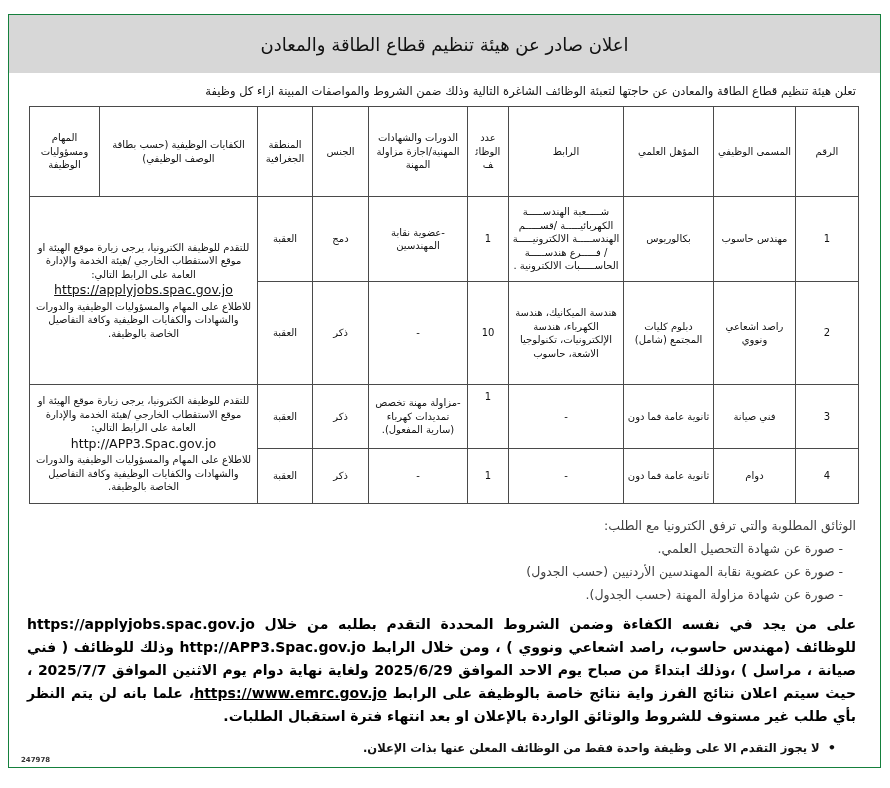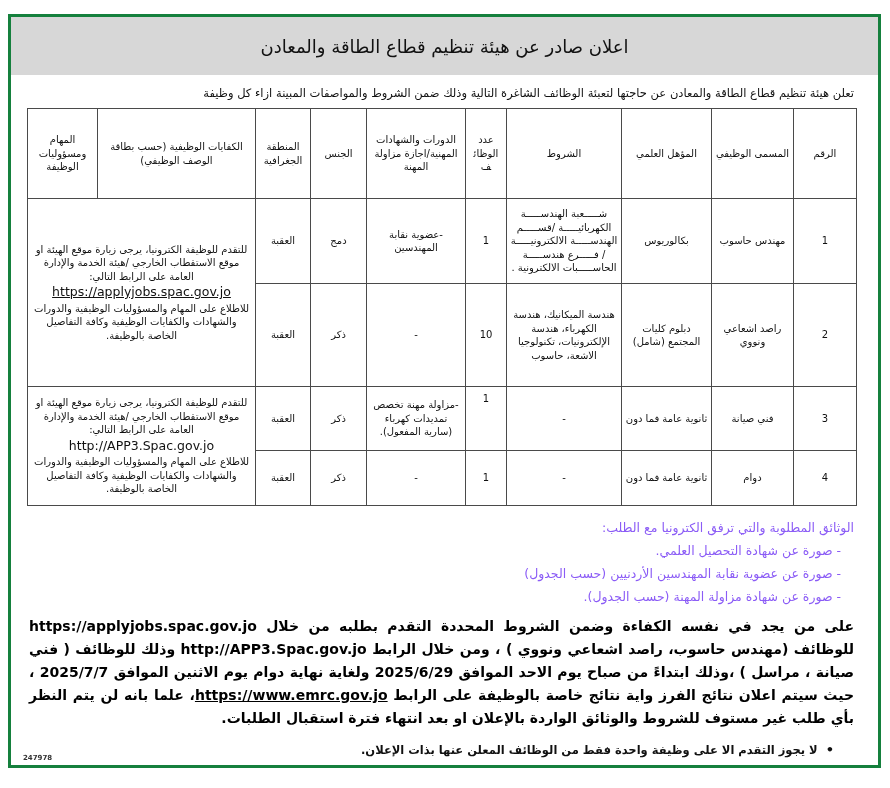--- a/index.html
+++ b/index.html
@@ -1,19 +1,19 @@
 <!DOCTYPE html>
 <html lang="ar" dir="rtl"><head>
 <meta charset="utf-8">
 <style>
   * { margin:0; padding:0; box-sizing:border-box; }
   html,body { width:890px; height:788px; background:#ffffff; font-family:"DejaVu Sans", sans-serif; color:#111; }
   .sheet {
     position:absolute; left:8px; top:14px; width:873px; height:754px;
-    border:3px solid #15803d; background:#fff; direction:rtl; overflow:hidden;
+    border:1px solid #15803d; background:#fff; direction:rtl; overflow:hidden;
   }
   .title-band {
     height:58px; background:#d7d7d7; display:flex; align-items:center; justify-content:center;
   }
   .title-band h1 { font-size:18px; font-weight:normal; letter-spacing:0; }
   .subtitle {
     margin-top:11px; padding:0 24px; text-align:right; font-size:11.5px;
   }
   table.jobs {
     border-collapse:collapse; table-layout:fixed;
@@ -25,21 +25,21 @@
   }
   tr.hdr { height:90px; }
   tr.r1 { height:85px; }
   tr.r2 { height:103px; }
   tr.r3 { height:64px; }
   tr.r4 { height:55px; }
   td.apply-cell { font-size:10.5px; line-height:1.45; padding:4px 6px; }
   .apply-link { font-size:12.5px; direction:ltr; unicode-bidi:embed; display:block; margin:1px 0; }
   .u { text-decoration:underline; }
   .vtop { vertical-align:top !important; padding-top:5px !important; }
-  .docs { margin-top:10px; padding:0 24px; text-align:right; font-size:12.5px; line-height:23px; color:#8b5cf6; }
+  .docs { margin-top:10px; padding:0 24px; text-align:right; font-size:12.5px; line-height:23px; color:#404040; }
   .docs .doc-item { padding-right:13px; }
   .para {
     margin-top:7px; padding:0 24px 0 18px; text-align:justify; font-size:14px;
     font-weight:bold; line-height:23px; color:#000000;
   }
   .para .url { direction:ltr; unicode-bidi:embed; font-weight:bold; }
   .para .date { direction:ltr; unicode-bidi:embed; }
   .bullets { margin:7px 44px 0 24px; list-style:none; font-size:11.5px; font-weight:bold; line-height:25px; }
   .bullets li::before { content:"\2022"; margin-left:8px; font-size:13px; }
   .ref {
@@ -69,21 +69,21 @@
         <col style="width:56px">
         <col style="width:55px">
       <col style="width:158px">
         <col style="width:70px">
     </colgroup>
     <tbody>
       <tr class="hdr">
         <th>الرقم</th>
         <th>المسمى الوظيفي</th>
         <th>المؤهل العلمي</th>
-        <th>الشروط</th>
+        <th>الرابط</th>
         <th>عدد الوظائف</th>
         <th>الدورات والشهادات المهنية/اجازة مزاولة المهنة</th>
         <th>الجنس</th>
         <th>المنطقة الجغرافية</th>
         <th>الكفايات الوظيفية (حسب بطاقة الوصف الوظيفي)</th>
         <th>المهام ومسؤوليات الوظيفة</th>
       </tr>
 
       <tr class="r1">
         <td>1</td>

